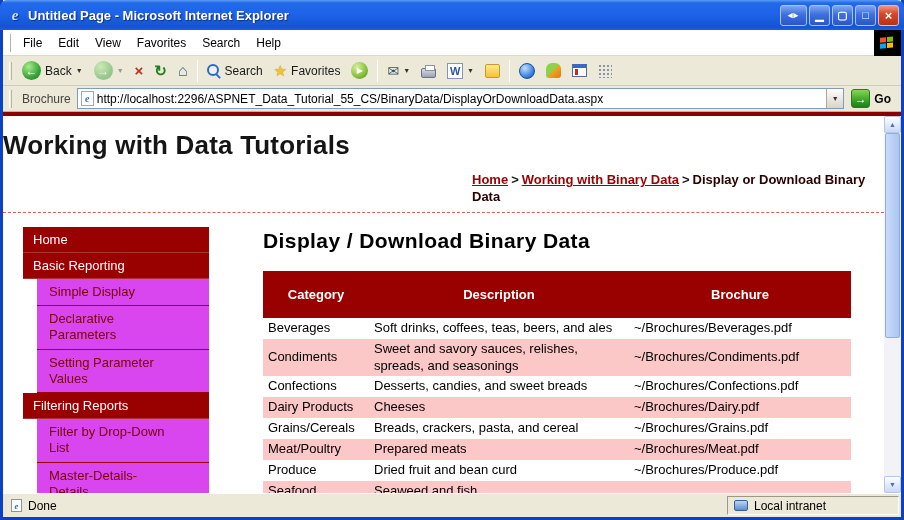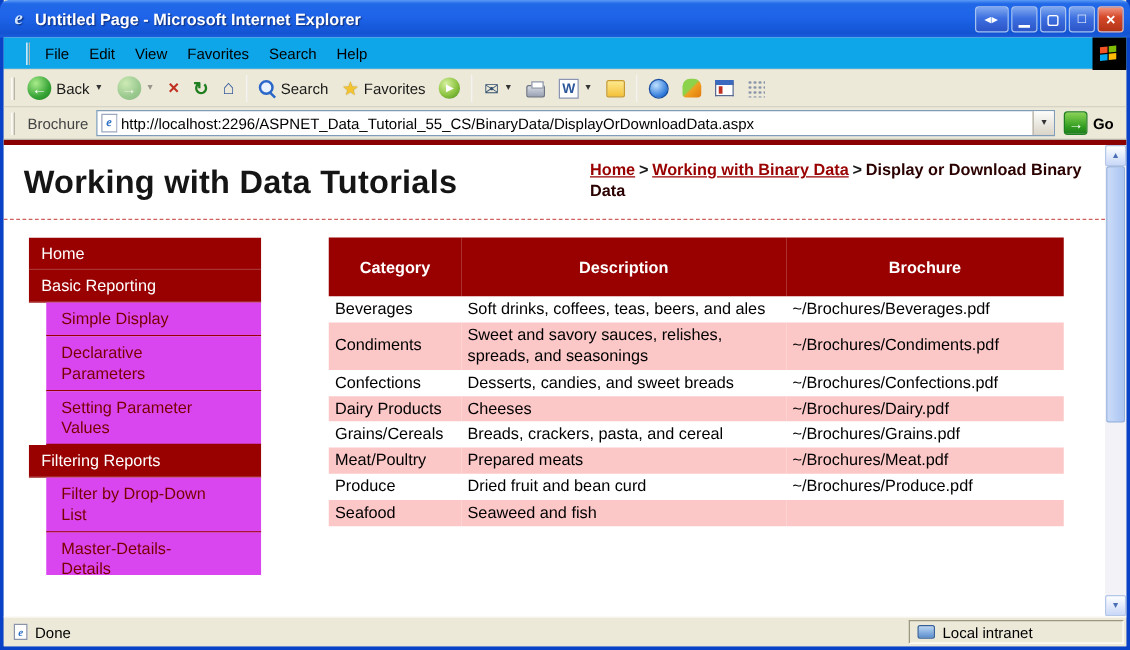--- a/index.html
+++ b/index.html
@@ -17,21 +17,21 @@
   .title-text { color: #fff; font-weight: bold; font-size: 13px; margin-left: 4px; flex: 1;
                 text-shadow: 1px 1px 1px #10317E; white-space: nowrap; overflow: hidden; }
   .title-buttons { display: flex; gap: 2px; align-items: center; }
   .tbtn { width: 21px; height: 21px; border-radius: 3px; border: 1px solid #A8C2F0;
           background: linear-gradient(180deg,#7FA8F0 0%,#3D6FE0 45%,#2C55C8 100%);
           color: #fff; font-size: 11px; font-weight: bold; display: flex; align-items: center; justify-content: center; }
   .tbtn.wide { width: 27px; font-size: 9px; letter-spacing: 1px; }
   .tbtn.close { background: linear-gradient(180deg,#F09580 0%,#D6492A 40%,#B33316 100%); border-color: #F0B8A8; font-size: 13px; }
 
   
-  .menubar { flex: 0 0 26px; background: #0ea5e9; display: flex; align-items: center; padding-left: 16px;
+  .menubar { flex: 0 0 26px; background: #ffffff; display: flex; align-items: center; padding-left: 3px;
              position: relative; border-bottom: 1px solid #DCD8CA; }
   .grip { width: 3px; height: 18px; border-left: 1px solid #fff; border-right: 1px solid #B8B4A8; margin: 0 4px 0 2px; }
   .menu-item { font-size: 12px; color: #000; padding: 4px 8px; }
   .logo-box { position: absolute; right: 0; top: 0; width: 27px; height: 26px; background: #000;
               display: flex; align-items: center; justify-content: center; }
   .flag { width: 15px; height: 13px; display: grid; grid-template-columns: 6px 6px; grid-template-rows: 5px 5px; gap: 1px; transform: skewY(-6deg); }
   .flag i { display: block; }
   .flag i:nth-child(1){background:#F35325;} .flag i:nth-child(2){background:#81BC06;}
   .flag i:nth-child(3){background:#05A6F0;} .flag i:nth-child(4){background:#FFBA08;}
 
@@ -89,23 +89,23 @@
   .go-btn { display: flex; align-items: center; gap: 4px; padding: 0 6px 0 3px; font-size: 12px; font-weight: bold; color: #000; }
   .go-icon { width: 19px; height: 19px; border-radius: 3px; background: linear-gradient(180deg,#8BD455,#2F9B1F 70%,#1F7E1F);
              border: 1px solid #1F7E1F; color: #fff; font-weight: bold; font-size: 12px;
              display: flex; align-items: center; justify-content: center; }
 
   
   .page-area { flex: 1; display: flex; background: #fff; border-top: 4px solid #8B0000; overflow: hidden; }
   .page-content { flex: 1; overflow: hidden; }
 
   .site-header { display: flex; justify-content: space-between; align-items: flex-start;
-                 padding: 8px 10px 6px 16px; border-bottom: 1px dashed #D06060; min-height: 60px; }
+                 padding: 8px 10px 6px 0; border-bottom: 1px dashed #D06060; min-height: 60px; }
   .site-title { font-size: 26px; font-weight: bold; color: #151515; letter-spacing: .2px; padding-top: 6px; }
-  .breadcrumb { width: 402px; flex: 0 0 402px; font-size: 13px; font-weight: bold; line-height: 1.3; padding-top: 4px; }
+  .breadcrumb { width: 402px; flex: 0 0 402px; font-size: 13px; font-weight: bold; line-height: 1.3; padding-top: 4px; margin-top: 44px; }
   .crumb-link { color: #990000; text-decoration: underline; cursor: pointer; }
   .crumb-sep { color: #1a1a1a; padding: 0 3px; }
   .crumb-current { color: #2B0000; }
 
   .content-row { display: flex; padding-top: 14px; }
 
   .sidebar { flex: 0 0 186px; width: 186px; margin-left: 20px; height: 270px; overflow: hidden; font-size: 13px; }
   .side-item { cursor: pointer; }
   .side-item.dark { background: #990000; color: #fff; padding: 5px 10px; border-bottom: 1px solid #A93333; }
   .side-item.light { background: #d946ef; color: #7A0000; padding: 5px 34px 5px 12px; margin-left: 14px;
@@ -267,20 +267,21 @@
           <div class="side-item light">Simple Display</div>
           <div class="side-item light">Declarative Parameters</div>
           <div class="side-item light">Setting Parameter Values</div>
           <div class="side-item dark">Filtering Reports</div>
           <div class="side-item light">Filter by Drop-Down List</div>
           <div class="side-item light">Master-Details-Details</div>
 
         </div>
 
         <div class="main">
+          <div class="main-heading">Display / Download Binary Data</div>
 
           <table class="data">
             <colgroup>
                 <col class="c1">
                 <col class="c2">
                 <col class="c3">
               </colgroup>
             <thead>
               <tr>
                 <th>Category</th>

